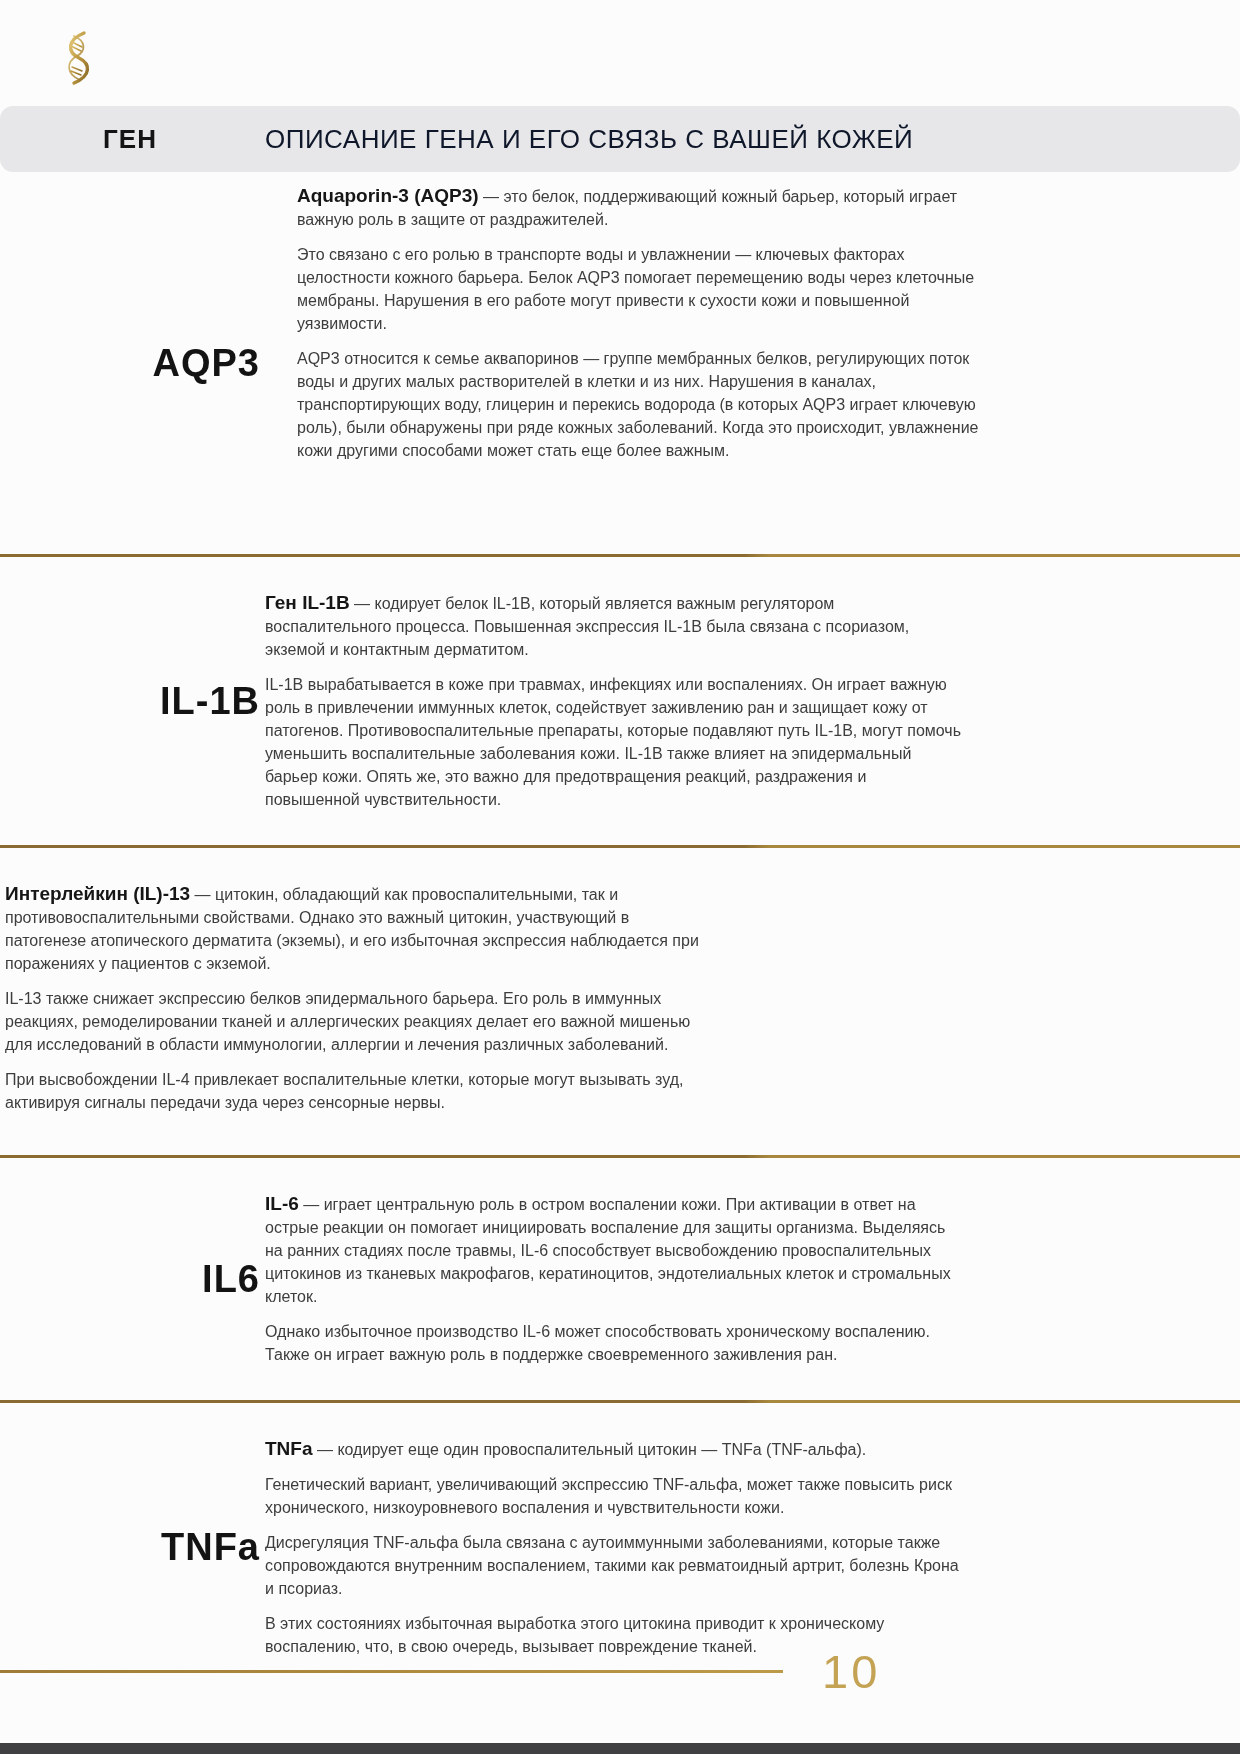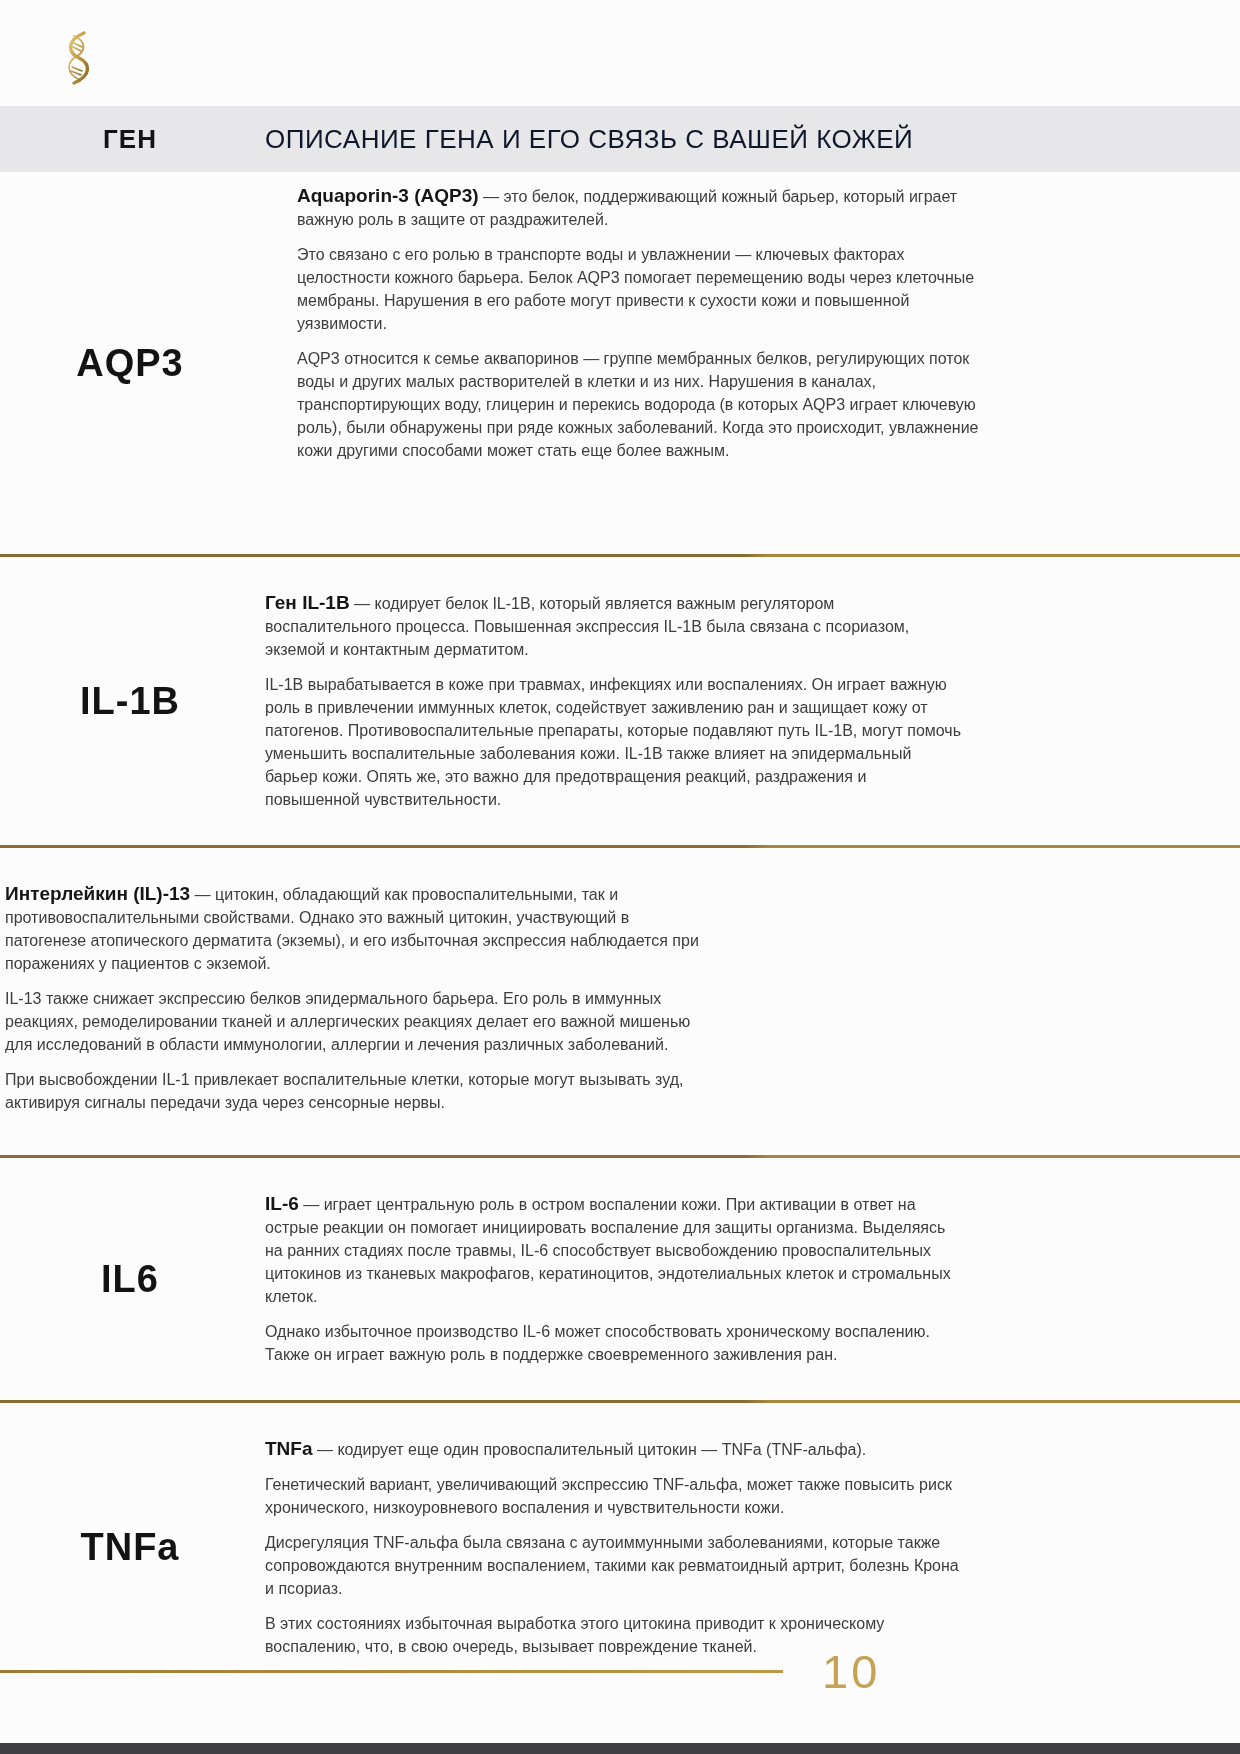--- a/index.html
+++ b/index.html
@@ -20,20 +20,21 @@
     width: 34px;
     height: 58px;
   }
   .table-header {
     margin-top: 106px;
     height: 66px;
     width: 100%;
     background: #e7e7e9;
     display: flex;
     align-items: center;
+    border-radius: 13px;
   }
   .th-gene {
     width: 260px;
     text-align: center;
     font-size: 26px;
     font-weight: bold;
     letter-spacing: 1px;
     color: #141414;
   }
   .th-desc {
@@ -49,21 +50,21 @@
     width: 100%;
   }
   .gene-row + .gene-row {
     border-top: 3px solid #97783a;
     border-image: linear-gradient(90deg,#8a6c32 0%, #8a6c32 60%, #a8883f 62%, #a8883f 100%) 1;
   }
   .gene-cell {
     width: 260px;
     display: flex;
     align-items: center;
-    justify-content: center;
+    justify-content: flex-end;
   }
   .gene-name {
     font-size: 38px;
     font-weight: bold;
     letter-spacing: 1px;
     color: #131313;
   }
   .desc-cell {
     flex: 1;
     max-width: 712px;
@@ -155,21 +156,21 @@
     <div class="desc-cell">
       <p class="para"><span class="lead">Ген IL-1B</span><span> — кодирует белок IL-1B, который является важным регулятором воспалительного процесса. Повышенная экспрессия IL-1B была связана с псориазом, экземой и контактным дерматитом.</span></p>
       <p class="para"><span>IL-1B вырабатывается в коже при травмах, инфекциях или воспалениях. Он играет важную роль в привлечении иммунных клеток, содействует заживлению ран и защищает кожу от патогенов. Противовоспалительные препараты, которые подавляют путь IL-1B, могут помочь уменьшить воспалительные заболевания кожи. IL-1B также влияет на эпидермальный барьер кожи. Опять же, это важно для предотвращения реакций, раздражения и повышенной чувствительности.</span></p>
     </div>
   </section>
 
   <section class="gene-row row-il13">
     <div class="desc-cell">
       <p class="para"><span class="lead">Интерлейкин (IL)-13</span><span> — цитокин, обладающий как провоспалительными, так и противовоспалительными свойствами. Однако это важный цитокин, участвующий в патогенезе атопического дерматита (экземы), и его избыточная экспрессия наблюдается при поражениях у пациентов с экземой.</span></p>
       <p class="para"><span>IL-13 также снижает экспрессию белков эпидермального барьера. Его роль в иммунных реакциях, ремоделировании тканей и аллергических реакциях делает его важной мишенью для исследований в области иммунологии, аллергии и лечения различных заболеваний.</span></p>
-      <p class="para"><span>При высвобождении IL-1 привлекает воспалительные клетки, которые могут вызывать зуд, активируя сигналы передачи зуда через сенсорные нервы.</span></p>
+      <p class="para"><span>При высвобождении IL-4 привлекает воспалительные клетки, которые могут вызывать зуд, активируя сигналы передачи зуда через сенсорные нервы.</span></p>
     </div>
   </section>
 
   <section class="gene-row row-il6">
     <div class="gene-cell">
       <span class="gene-name">IL6</span>
     </div>
     <div class="desc-cell">
       <p class="para"><span class="lead">IL-6</span><span> — играет центральную роль в остром воспалении кожи. При активации в ответ на острые реакции он помогает инициировать воспаление для защиты организма. Выделяясь на ранних стадиях после травмы, IL-6 способствует высвобождению провоспалительных цитокинов из тканевых макрофагов, кератиноцитов, эндотелиальных клеток и стромальных клеток.</span></p>
       <p class="para"><span>Однако избыточное производство IL-6 может способствовать хроническому воспалению. Также он играет важную роль в поддержке своевременного заживления ран.</span></p>

